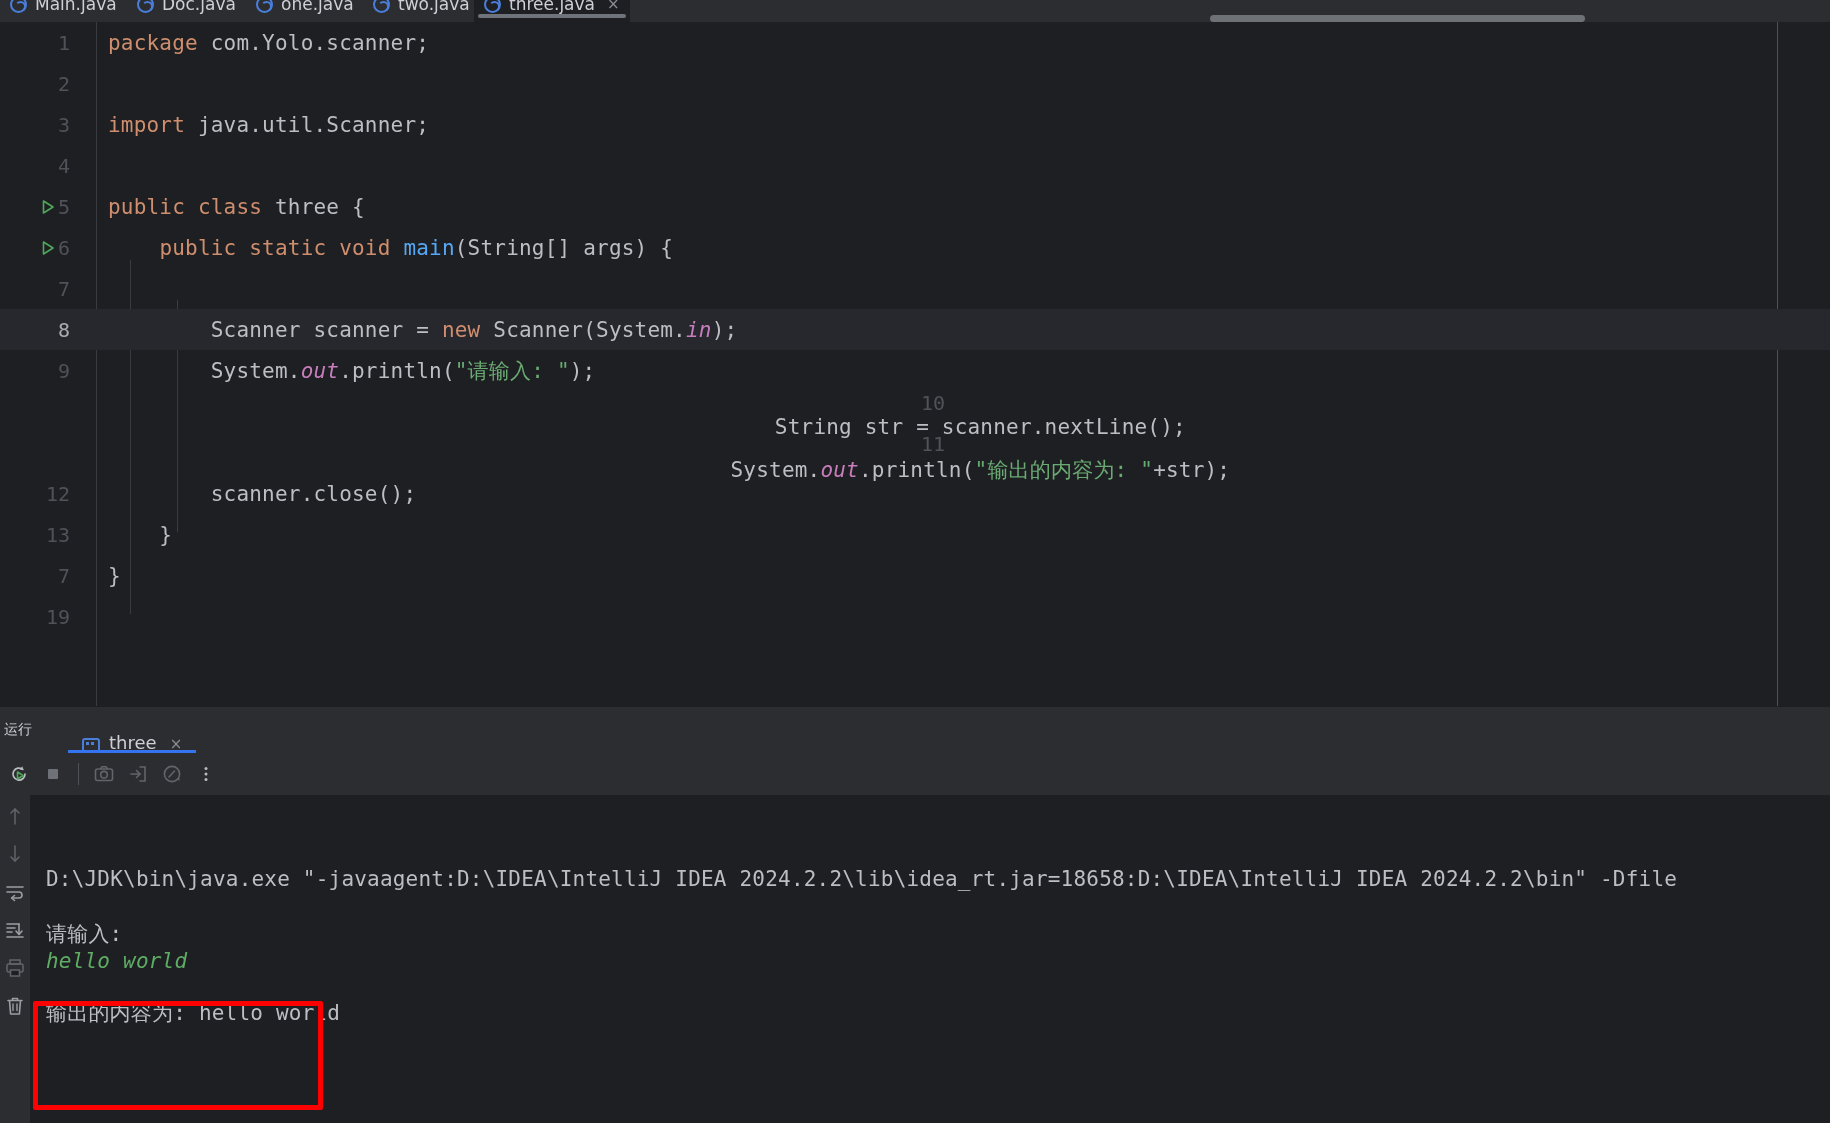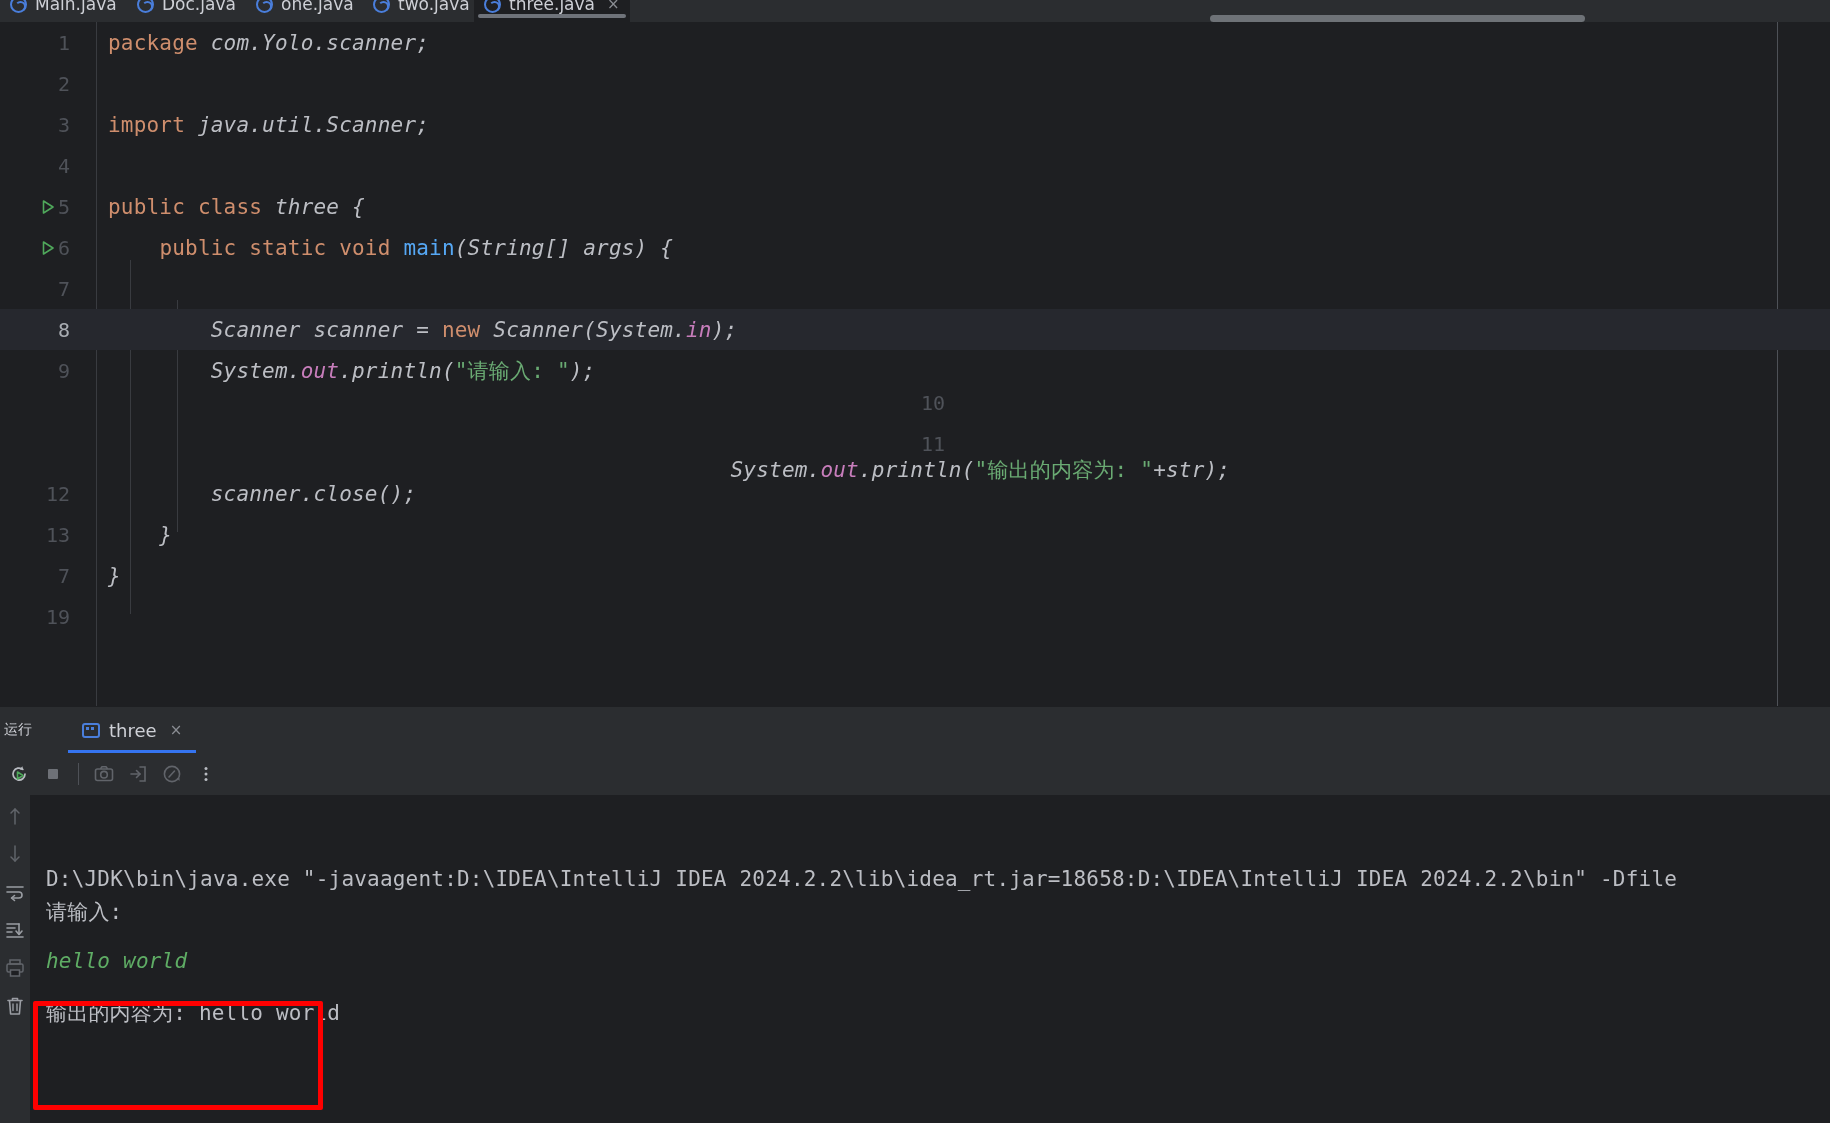--- a/index.html
+++ b/index.html
@@ -126,21 +126,21 @@
     font-size: 21px;
     color: #BCBEC4;
     white-space: pre;
     padding-left: 28px;
     letter-spacing: 0.2px;
   }
   .kw   { color: #CF8E6D; }
   .mth  { color: #56A8F5; text-align: center; }
   .fld  { color: #C77DBB; font-style: italic; }
   .str  { color: #6AAB73; }
-  .pln  { color: #BCBEC4; font-style: italic; }
+  .pln  { color: #BCBEC4; }
 
   .indent-guide {
     position: absolute;
     width: 1px;
     background: #393B40;
   }
 
   
   .runwin {
     position: absolute;
@@ -160,21 +160,21 @@
   .runhead-label {
     color: #CED0D6;
     font-size: 14px;
     margin-left: 4px;
     width: 64px;
   }
   .run-tab {
     position: relative;
     height: 46px;
     display: flex;
-    align-items: center;
+    align-items: flex-end;
     gap: 9px;
     padding: 0 14px;
     color: #CED0D6;
     font-size: 18px;
     font-family: "DejaVu Sans", sans-serif;
   }
   .run-tab .tab-underline-blue {
     position: absolute;
     left: 0; right: 0; bottom: 0;
     height: 3px;
@@ -358,20 +358,21 @@
         <div class="code-line current" style="top: 287px;">
           <div class="lineno">8</div>
           <div class="code-text"><span class="pln">        Scanner scanner = </span><span class="kw">new</span><span class="pln"> Scanner(System.</span><span class="fld">in</span><span class="pln">);</span></div>
         </div>
         <div class="code-line" style="top: 328px;">
           <div class="lineno">9</div>
           <div class="code-text"><span class="pln">        System.</span><span class="fld">out</span><span class="pln">.println(</span><span class="str">"请输入: "</span><span class="pln">);</span></div>
         </div>
         <div class="code-line" style="top: 369px; flex-direction: column;">
           <div class="lineno">10</div>
+          <div class="code-text"><span class="pln">        String str = scanner.nextLine();</span></div>
         </div>
         <div class="code-line" style="top: 410px; flex-direction: column;">
           <div class="lineno">11</div>
           <div class="code-text"><span class="pln">        System.</span><span class="fld">out</span><span class="pln">.println(</span><span class="str">"输出的内容为: "</span><span class="pln">+str);</span></div>
         </div>
         <div class="code-line" style="top: 451px;">
           <div class="lineno">12</div>
           <div class="code-text"><span class="pln">        scanner.close();</span></div>
         </div>
         <div class="code-line" style="top: 492px;">
@@ -489,21 +490,21 @@
           <path d="M8.5 5.5 V3.5 H13.5 V5.5" fill="none" stroke="#9A9DA3" stroke-width="1.6" stroke-linejoin="round"></path>
           <path d="M5.5 5.5 L6.6 19 H15.4 L16.5 5.5" fill="none" stroke="#9A9DA3" stroke-width="1.6" stroke-linejoin="round"></path>
           <path d="M9 9 V15.5 M13 9 V15.5" stroke="#9A9DA3" stroke-width="1.4" stroke-linecap="round"></path>
         </svg>
       </div>
     </div>
 
     <div class="console">
       <div id="console-host">
           <div class="cline" style="top: 72px;">D:\JDK\bin\java.exe "-javaagent:D:\IDEA\IntelliJ IDEA 2024.2.2\lib\idea_rt.jar=18658:D:\IDEA\IntelliJ IDEA 2024.2.2\bin" -Dfile</div>
-          <div class="cline" style="top: 103px; text-align: center;">请输入:</div>
+          <div class="cline" style="top: 125px; text-align: center;">请输入:</div>
           <div class="cline input" style="top: 154px;">hello world</div>
           <div class="cline" style="top: 204px; text-align: right;">输出的内容为: hello world</div>
         </div>
     </div>
   </div>
 
   <div class="redbox"></div>
 </div>
 
 </body></html>

